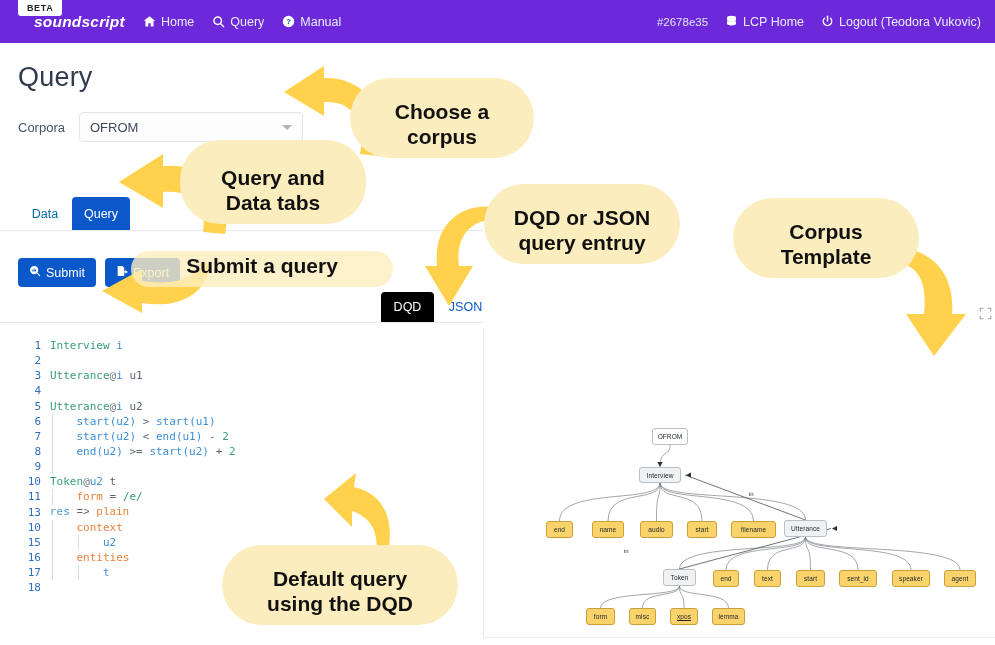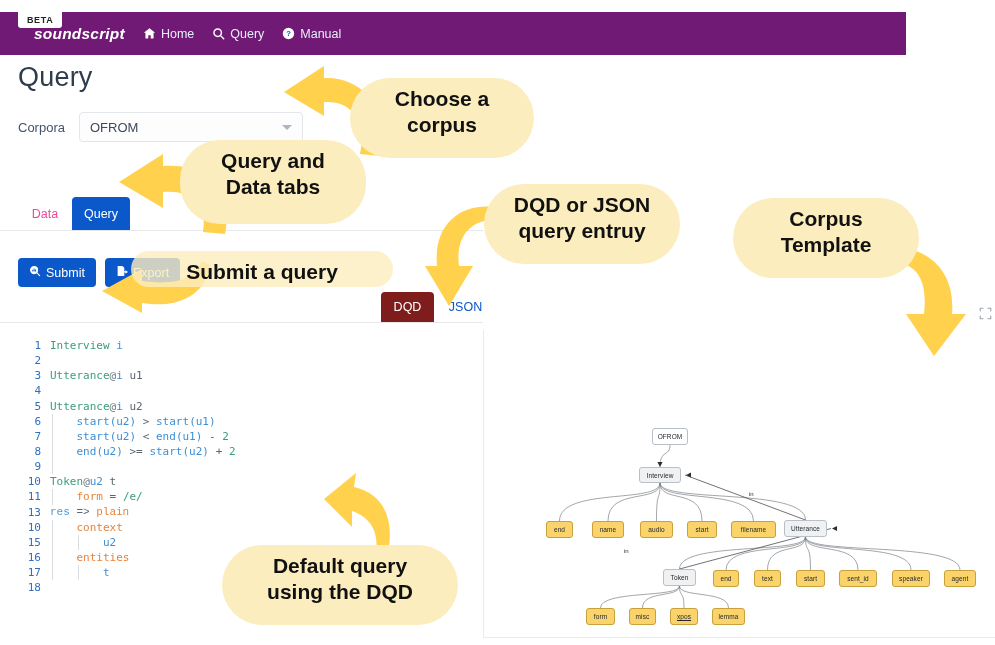--- a/index.html
+++ b/index.html
@@ -6,22 +6,22 @@
   html, body {
     width: 995px; height: 645px;
     font-family: "Liberation Sans", sans-serif;
     background: #ffffff;
     overflow: hidden;
     position: relative;
   }
 
   
   #navbar {
-    position: absolute; left: 0; top: 12px; width: 906px; height: 43px;
-    background: #701a75;
+    position: absolute; left: 0; top: 0; width: 995px; height: 43px;
+    background: #6d28d9;
     display: flex; align-items: center;
   }
   #beta-badge {
     position: absolute; left: 18px; top: 0;
     background: #ffffff; color: #212529;
     font-size: 9px; letter-spacing: .6px; font-weight: 600;
     padding: 3px 9px 3px 9px; border-radius: 0 0 3px 3px;
     z-index: 6;
   }
   #nav-left { display: flex; align-items: center; padding-left: 34px; gap: 18px; }
@@ -65,21 +65,21 @@
   
   #main-tabs {
     position: absolute; left: 0; top: 197px; width: 483px; height: 34px;
     border-bottom: 1px solid #e6e8eb;
   }
   .mtab {
     position: absolute; top: 0; height: 33px; display: flex;
     align-items: center; justify-content: center;
     font-size: 12.5px; border-radius: 4px 4px 0 0;
   }
-  #tab-data { left: 24px; width: 42px; color: #ec4899; text-align: center; }
+  #tab-data { left: 24px; width: 42px; color: #0369a1; text-align: center; }
   #tab-query { left: 72px; width: 58px; background: #0a58ca; color: #ffffff; }
 
   
   .act-btn {
     position: absolute; height: 29px; background: #0a58ca; color: #fff;
     border-radius: 4px; display: flex; align-items: center; gap: 5px;
     padding: 0 11px; font-size: 12.5px; top: 258px;
   }
   #btn-submit { left: 18px; }
   #btn-export { left: 105px; }
@@ -87,21 +87,21 @@
   
   #qtype-tabs {
     position: absolute; left: 0; top: 292px; width: 483px; height: 31px;
     border-bottom: 1px solid #e6e8eb;
   }
   .qtab {
     position: absolute; top: 0; height: 30px; display: flex;
     align-items: center; justify-content: center;
     font-size: 12.5px; border-radius: 4px 4px 0 0;
   }
-  #tab-dqd { left: 381px; width: 53px; background: #7f1d1d; color: #fff; }
+  #tab-dqd { left: 381px; width: 53px; background: #000000; color: #fff; }
   #tab-json { left: 443px; width: 45px; color: #0a58ca; }
 
   
   #editor-pane {
     position: absolute; left: 0; top: 325px; width: 483px; height: 313px;
     background: #ffffff; overflow: hidden;
   }
   #code {
     font-family: "DejaVu Sans Mono", "Liberation Mono", monospace;
     font-size: 11px; line-height: 15.15px; padding-top: 13px;
@@ -153,21 +153,21 @@
     font-family: "Liberation Sans", sans-serif;
   }
   #diagram-bottom-border {
     position: absolute; left: 0; bottom: 0; width: 511px; height: 1px;
     background: #e9ebee;
   }
 
   
   .callout {
     position: absolute; background: #fcedbe; border-radius: 40px;
-    display: flex; align-items: flex-start; justify-content: center;
+    display: flex; align-items: flex-end; justify-content: center;
     text-align: center; color: #111111; font-weight: 700;
     font-size: 21px; line-height: 1.22; padding: 8px 22px;
     z-index: 20;
   }
   .callout.translucent { background: rgba(252,237,190,.80); }
   .arrow { position: absolute; z-index: 19; }
 </style>
 </head>
 <body>
 
@@ -199,20 +199,42 @@
       <span class="ic">
         <svg width="13" height="13" viewBox="0 0 16 16">
             <circle cx="8" cy="8" r="7" fill="#ffffff"></circle>
             <text x="8" y="11.6" font-size="9.5" font-family="Liberation Sans, sans-serif" font-weight="700" text-anchor="middle" fill="#0a58ca">?</text>
           </svg>
       </span>
       <span>Manual</span>
     </span>
   </div>
 
+  <div id="nav-right">
+    <span id="session-id">#2678e35</span>
+    <span class="nav-link">
+      <span class="ic">
+        <svg width="13" height="13" viewBox="0 0 16 16" fill="#ffffff">
+          <ellipse cx="8" cy="3" rx="5.5" ry="2"></ellipse>
+          <path d="M2.5 3v3.2c0 1.1 2.5 2 5.5 2s5.5-.9 5.5-2V3z"></path>
+          <path d="M2.5 7.6v3.2c0 1.1 2.5 2 5.5 2s5.5-.9 5.5-2V7.6z"></path>
+        </svg>
+      </span>
+      <span>LCP Home</span>
+    </span>
+    <span class="nav-link">
+      <span class="ic">
+        <svg width="13" height="13" viewBox="0 0 16 16" fill="none" stroke="#ffffff" stroke-width="1.7" stroke-linecap="round">
+          <path d="M4.3 4.1a5.2 5.2 0 1 0 7.4 0"></path>
+            <line x1="8" y1="1.6" x2="8" y2="7.4"></line>
+        </svg>
+      </span>
+      <span>Logout (Teodora Vukovic)</span>
+    </span>
+  </div>
 </div>
 
 <div id="page-title">Query</div>
 
 <div id="corpora-row">
   <span id="corpora-label">Corpora</span>
   <div id="corpora-select">
     <span>OFROM</span>
     <span id="corpora-caret"></span>
   </div>

